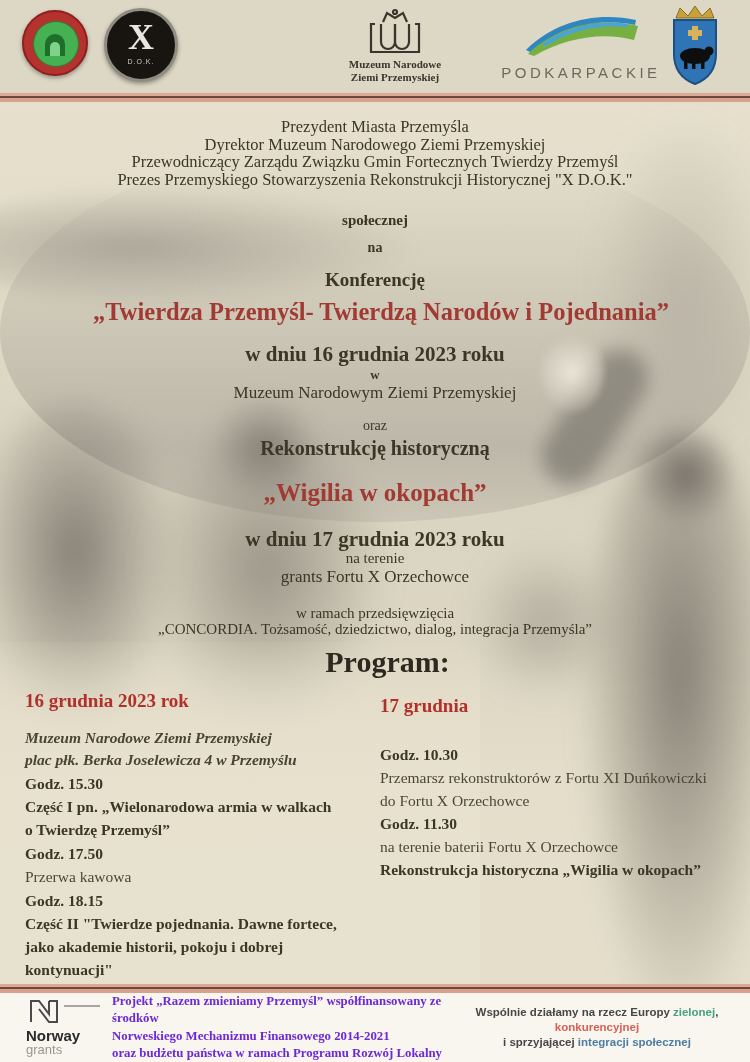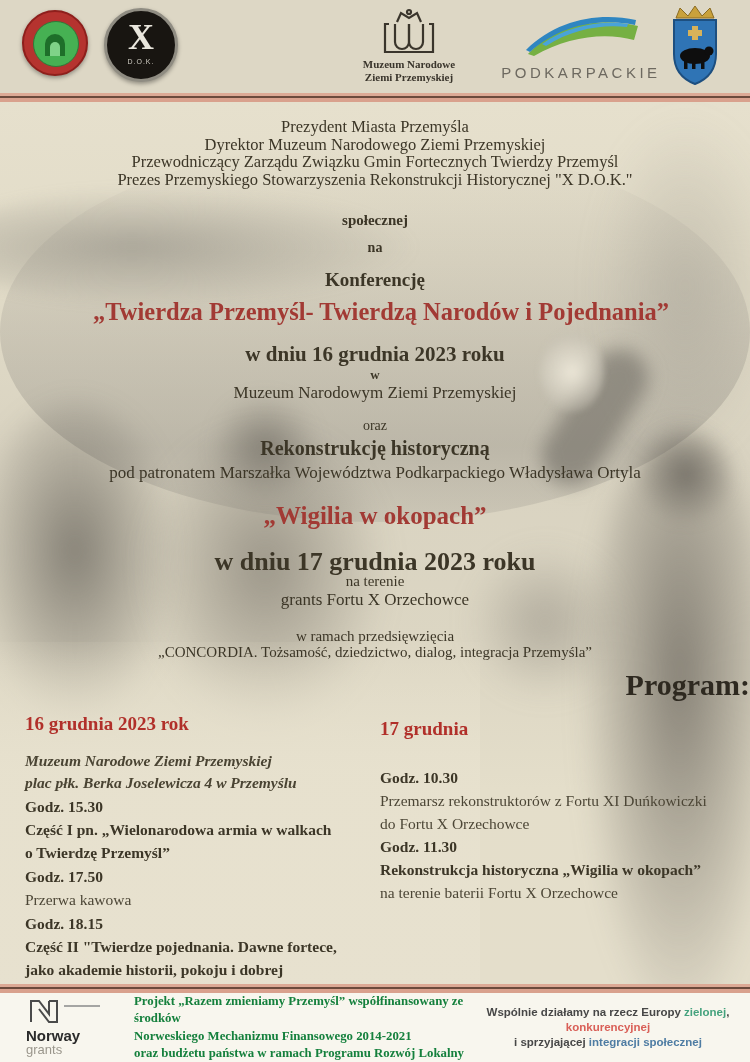--- a/index.html
+++ b/index.html
@@ -9,21 +9,21 @@
   
   .logos-bar{position:absolute;top:0;left:0;width:750px;height:93px;background:#ddd7c5;z-index:5;}
   .badge{position:absolute;border-radius:50%;box-shadow:0 2px 4px rgba(0,0,0,.35);}
   .badge-red{left:22px;top:10px;width:62px;height:62px;background:#b5332f;border:2px solid #8e1f1c;}
   .badge-red .inner{position:absolute;left:9px;top:9px;width:44px;height:44px;border-radius:50%;background:#46b153;border:1px solid #2e7a38;}
   .badge-red .gate{position:absolute;left:21px;top:22px;width:20px;height:22px;background:#1e6f2a;border-radius:10px 10px 0 0;}
   .badge-red .gate-in{position:absolute;left:26px;top:30px;width:10px;height:14px;background:#7fd388;border-radius:5px 5px 0 0;}
   .badge-black{left:104px;top:8px;width:68px;height:68px;background:#181511;border:3px solid #8f8c82;}
   .badge-black .xg{position:absolute;width:100%;text-align:center;top:8px;font-family:"Liberation Serif",serif;font-weight:bold;font-size:36px;color:#e9e6dd;line-height:36px;}
   .badge-black .sub{position:absolute;width:100%;text-align:center;top:47px;font-size:7px;color:#cfccc2;letter-spacing:1px;font-family:"Liberation Sans",sans-serif;}
-  .museum{position:absolute;left:344px;top:8px;width:130px;height:80px;text-align:center;}
+  .museum{position:absolute;left:330px;top:8px;width:130px;height:80px;text-align:center;}
   .museum svg{display:block;margin:0 auto;}
   .museum .mtxt{font-size:11px;font-weight:bold;color:#3a352c;line-height:12.5px;}
   .podk{position:absolute;left:496px;top:10px;width:170px;height:74px;text-align:center;}
   .podk .ptxt{font-family:"Liberation Sans","DejaVu Sans",sans-serif;font-size:15px;letter-spacing:3.5px;color:#6d6960;margin-top:2px;}
   .coa{position:absolute;left:662px;top:4px;width:66px;height:86px;}
 
   
   .sep{position:absolute;left:0;width:750px;height:9px;z-index:6;
        background:linear-gradient(180deg,#dca995 0%,#dca995 34%,#6b4a3c 34%,#6b4a3c 56%,#d9a18d 56%,#d9a18d 100%);}
   .sep-top{top:93px;}
@@ -53,46 +53,46 @@
   .na-word{margin-top:11px;font-weight:bold;font-size:14px;}
   .conf-label{margin-top:13px;font-weight:bold;font-size:19px;}
   .conf-title{margin-top:7px;font-weight:bold;font-size:24.5px;color:#a23a34;padding-left:12px;}
   .conf-date{margin-top:16px;font-weight:bold;font-size:21px;}
   .w-word{margin-top:1px;font-weight:bold;font-size:13px;line-height:13px;}
   .conf-venue{margin-top:2px;font-size:17px;}
   .oraz-word{margin-top:15px;font-size:14px;}
   .reen-label{margin-top:3px;font-weight:bold;font-size:20px;}
   .patronage{margin-top:3px;font-size:17px;}
   .reen-title{margin-top:19px;font-weight:bold;font-size:25px;color:#a23a34;}
-  .reen-date{margin-top:21px;font-weight:bold;font-size:26px;line-height:22px;}
+  .reen-date{margin-top:21px;font-weight:bold;font-size:21px;line-height:22px;}
   .loc1{font-size:15px;line-height:17px;}
   .loc2{font-size:17px;line-height:19px;}
   .fw1{margin-top:19px;font-size:15px;line-height:16px;}
   .fw2{font-size:15px;line-height:17px;}
 
-  .program-heading{margin:7px 0 0 25px;text-align:right;font-weight:bold;font-size:30px;color:#2e2920;}
+  .program-heading{margin:7px 0 0 25px;text-align:center;font-weight:bold;font-size:30px;color:#2e2920;}
   .program-grid{display:flex;text-align:left;margin:11px 25px 0 25px;gap:20px;}
   .col-left{width:335px;}
   .col-right{flex:1;}
   .p-date{font-weight:bold;font-size:19px;color:#b1302a;}
   .col-left .p-date{margin-bottom:15px;}
   .col-right .p-date{margin-top:5px;margin-bottom:26px;}
   .venue-it{font-style:italic;font-weight:bold;font-size:15.5px;line-height:22px;color:#4a4433;}
   .pline{font-size:15.5px;line-height:23px;color:#3c3627;}
   .pline.time{font-weight:bold;}
   .pline.bold{font-weight:bold;}
   .pline.regular{font-weight:normal;color:#4c4636;}
   .col-left .pline.time{margin-top:1px;}
 
   
   .footerbar{position:absolute;left:0;top:993px;width:750px;height:69px;background:#f8f6ee;z-index:5;display:flex;align-items:center;}
   .norway-block{margin-left:26px;width:86px;font-family:"Liberation Sans","DejaVu Sans",sans-serif;}
   .norway-name{font-size:15px;font-weight:bold;color:#2b2b2b;line-height:15px;}
   .norway-grants{font-size:13px;color:#9a968c;line-height:14px;}
-  .funding{margin-left:22px;width:338px;font-weight:bold;font-size:12.8px;line-height:17.5px;color:#15803d;text-align:left;}
+  .funding{margin-left:0;width:338px;font-weight:bold;font-size:12.8px;line-height:17.5px;color:#6d28d9;text-align:left;}
   .tagline{flex:1;text-align:center;font-family:"Liberation Sans","DejaVu Sans",sans-serif;font-weight:bold;font-size:11.5px;line-height:15px;color:#474747;padding:0 10px 0 4px;}
 </style>
 </head>
 <body>
 
 <div class="poster">
 
   <div class="logos-bar">
     <div class="badge badge-red">
       <div class="inner"></div>
@@ -164,21 +164,20 @@
     </div>
     <div class="invite">społecznej</div>
     <div class="na-word">na</div>
     <div class="conf-label">Konferencję</div>
     <div class="conf-title">„Twierdza Przemyśl- Twierdzą Narodów i Pojednania”</div>
     <div class="conf-date">w dniu 16 grudnia 2023 roku</div>
     <div class="w-word">w</div>
     <div class="conf-venue">Muzeum Narodowym Ziemi Przemyskiej</div>
     <div class="oraz-word">oraz</div>
     <div class="reen-label">Rekonstrukcję historyczną</div>
-    <div class="patronage">pod patronatem Marszałka Województwa Podkarpackiego  Władysława Ortyla</div>
     <div class="reen-title">„Wigilia w okopach”</div>
     <div class="reen-date">w dniu 17 grudnia 2023 roku</div>
     <div class="loc1">na terenie</div>
     <div class="loc2">grants Fortu X Orzechowce</div>
     <div class="fw1">w ramach przedsięwzięcia</div>
     <div class="fw2">„CONCORDIA. Tożsamość, dziedzictwo, dialog, integracja Przemyśla”</div>
 
     <div class="program-heading">Program:</div>
     <div class="program-grid">
       <div class="col-left">
@@ -194,22 +193,22 @@
         <div class="pline bold">Część II "Twierdze pojednania. Dawne fortece,</div>
         <div class="pline bold">jako akademie historii, pokoju i dobrej</div>
         <div class="pline bold">kontynuacji"</div>
       </div>
       <div class="col-right">
         <div class="p-date">17 grudnia</div>
         <div class="pline time">Godz. 10.30</div>
         <div class="pline regular">Przemarsz rekonstruktorów z Fortu XI Duńkowiczki</div>
         <div class="pline regular">do Fortu X Orzechowce</div>
         <div class="pline time">Godz. 11.30</div>
+        <div class="pline regular">na terenie baterii Fortu X Orzechowce</div>
         <div class="pline bold">Rekonstrukcja historyczna „Wigilia w okopach”</div>
-        <div class="pline regular">na terenie baterii Fortu X Orzechowce</div>
       </div>
     </div>
   </div>
 
   <div class="sep sep-bottom"></div>
 
   <div class="footerbar">
     <div class="norway-block">
       <svg width="78" height="26" viewBox="0 0 78 26">
         <path d="M5,24 V3 H13 L23,16 V3" fill="none" stroke="#4a4a4a" stroke-width="2"></path>

